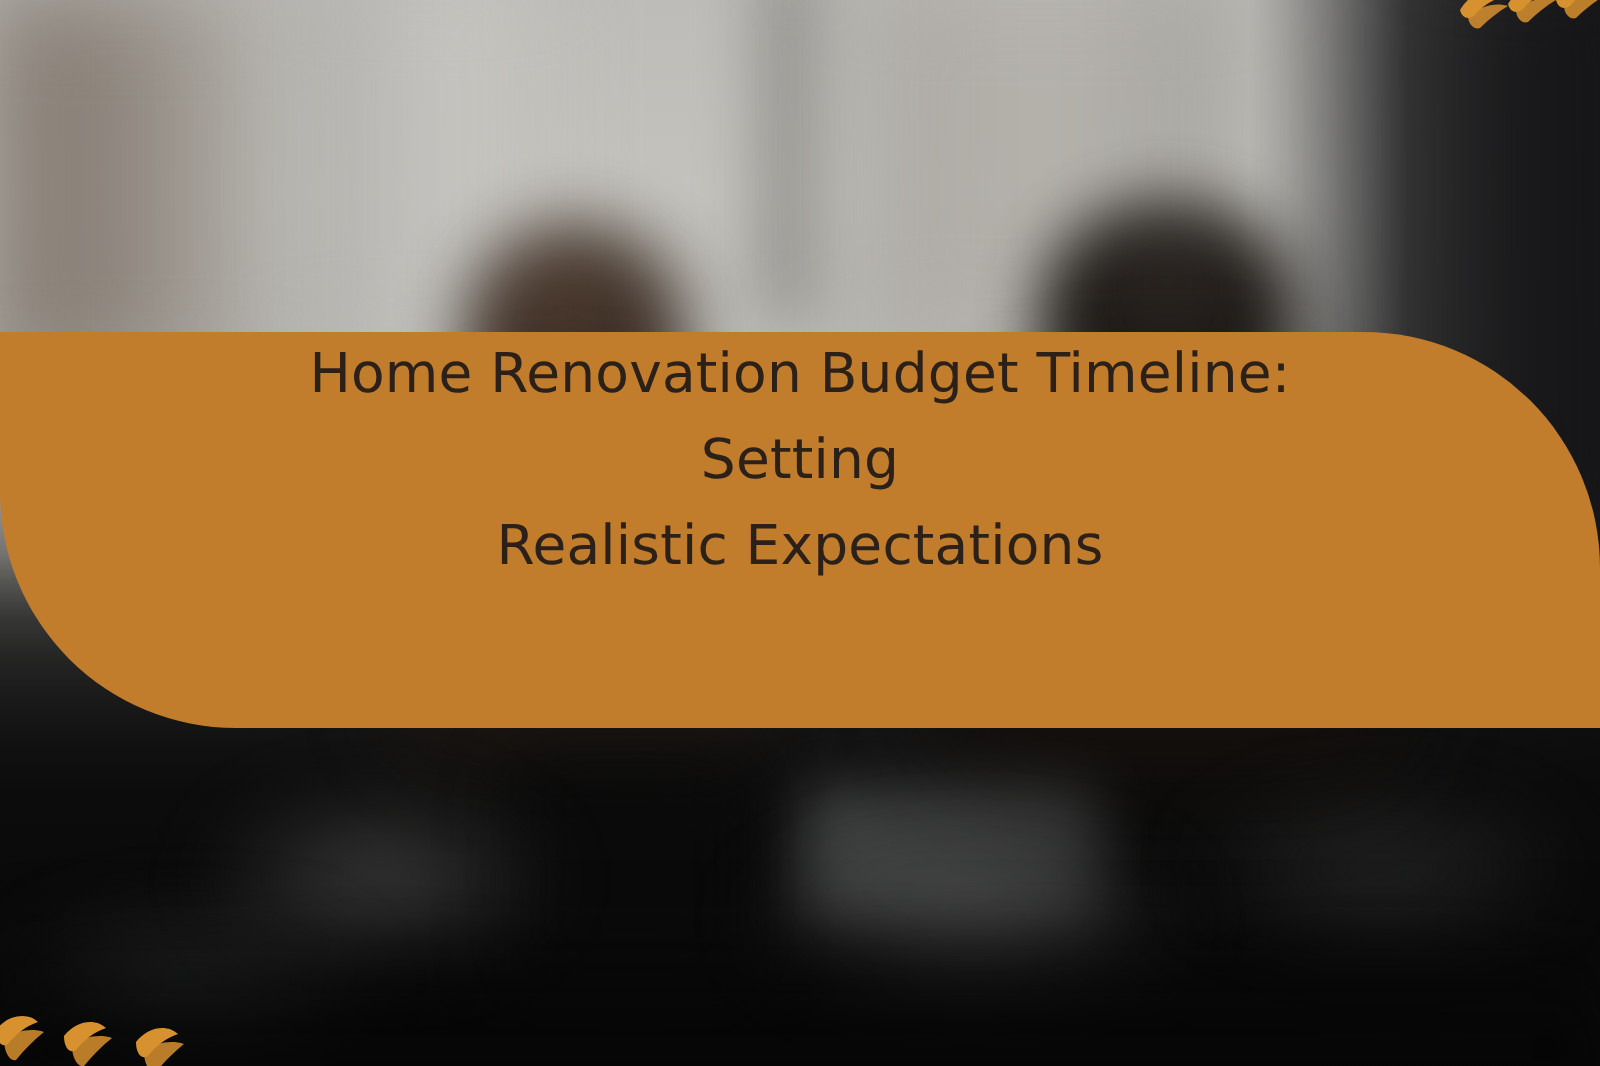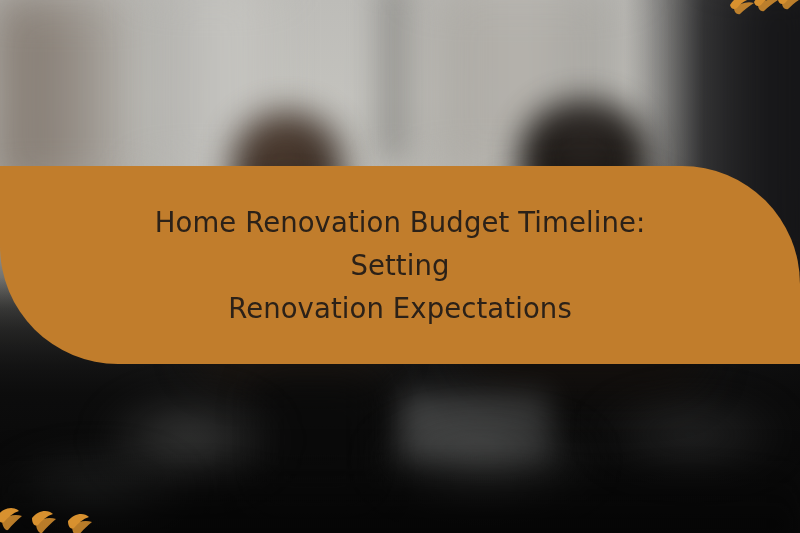--- a/index.html
+++ b/index.html
@@ -138,21 +138,21 @@
   #banner {
     position:absolute;
     left:0; top:166px;
     width:800px; height:198px;
     background:#c17d2c;
     border-top-left-radius:0;
     border-top-right-radius:118px;
     border-bottom-right-radius:0;
     border-bottom-left-radius:118px;
     display:flex;
-    align-items:center;
+    align-items:flex-start;
     justify-content:center;
   }
   #banner-title {
     color:#2b2118;
     font-size:27.5px;
     line-height:43px;
     font-weight:400;
     text-align:center;
     letter-spacing:.1px;
     max-width:640px;
@@ -187,21 +187,21 @@
     <div class="desk-glow-a"></div>
     <div class="desk-glow-b"></div>
     <div class="desk-glow-c"></div>
     <div class="desk-glow-d"></div>
     <div class="desk-shadow-bottom"></div>
   </div>
 
   <div id="banner">
     <h1 id="banner-title">
       <span class="ln">Home Renovation Budget Timeline: Setting</span>
-      <span class="ln">Renovation Expectations</span>
+      <span class="ln">Realistic Expectations</span>
     </h1>
   </div>
 
   <div class="ornament" id="ornament-top-right">
     <svg width="72" height="26" viewBox="0 0 72 26" aria-hidden="true">
       <g fill="#d8912f">
         <path d="M2 14 C8 4, 18 2, 24 7 C18 9, 13 12, 9 17 C6 19, 3 18, 2 14 Z"></path>
         <path d="M6 17 C12 12, 20 10, 26 12 C21 15, 16 19, 12 23 C9 24, 6 21, 6 17 Z" opacity=".85"></path>
         <path d="M26 11 C32 1, 42 -1, 48 4 C42 6, 37 9, 33 14 C30 16, 27 15, 26 11 Z"></path>
         <path d="M30 14 C36 9, 44 7, 50 9 C45 12, 40 16, 36 20 C33 21, 30 18, 30 14 Z" opacity=".85"></path>

